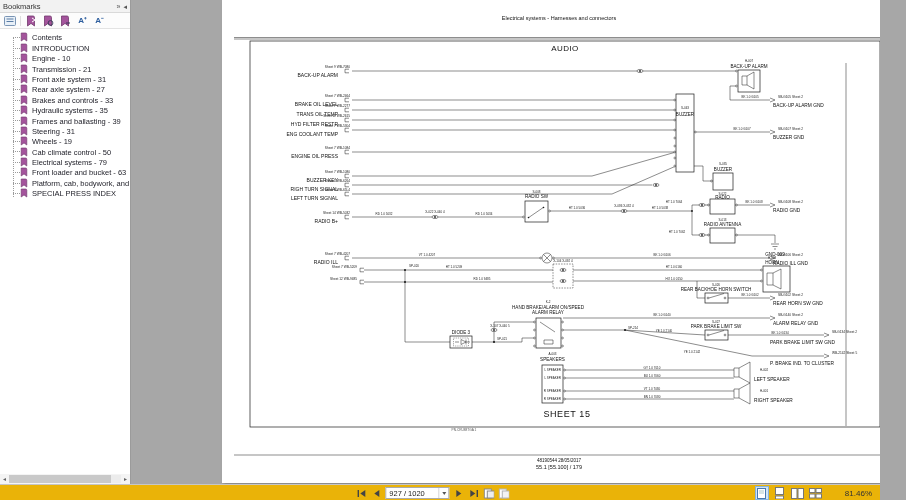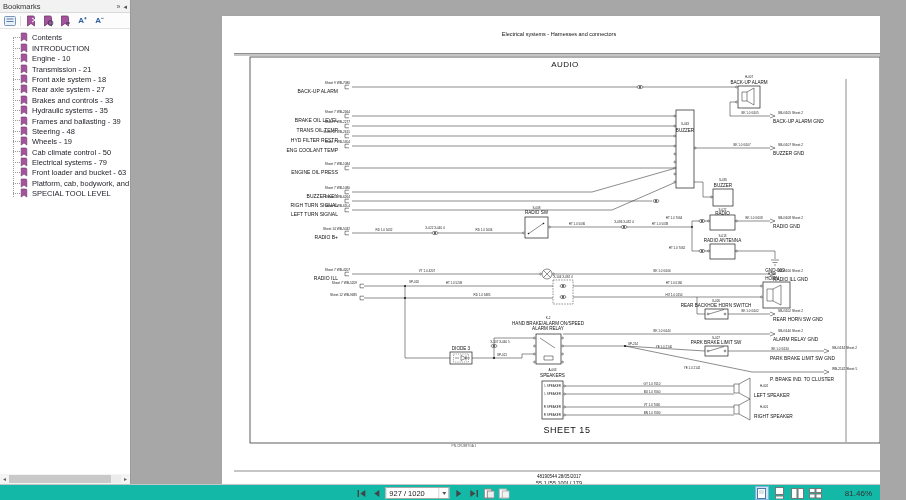--- a/index.html
+++ b/index.html
@@ -21,41 +21,41 @@
   .bm::before{content:"";position:absolute;left:9px;top:50%;width:7px;border-top:1px dotted #9a9a9a;}
   .flag{width:8px;height:10px;margin-right:4px;flex:none;}
   .bm-t{font-size:7.5px;color:#1d1d26;}
   .sb-hscroll{position:absolute;left:0;right:0;bottom:0;height:10px;background:#f4f4f4;display:flex;align-items:center;}
   .sb-hscroll .arr{width:9px;font-size:6px;color:#666;text-align:center;line-height:10px;}
   .sb-hscroll .track{flex:1;height:8px;background:#ececec;position:relative;}
   .sb-hscroll .thumb{position:absolute;left:0;top:0;height:8px;width:102px;background:#c9c9c9;}
 
   
   #viewer{position:absolute;left:132px;top:0;right:0;bottom:16px;background:#a7a7a7;overflow:hidden;}
-  #page{position:absolute;left:90px;top:16px;width:675px;height:483px;background:#fff;box-shadow:2px 2px 3px #868686;}
+  #page{position:absolute;left:90px;top:0;width:675px;height:483px;background:#fff;box-shadow:2px 2px 3px #868686;}
   svg text{font-family:"Liberation Sans",sans-serif;fill:#111;}
   .hdr{font-size:5.5px;}
   .big{font-size:8px;letter-spacing:.4px;}
   .lbl{font-size:5px;}
   .ref{font-size:3.2px;fill:#222;}
   .wl{font-size:3px;fill:#222;}
   .cmp{font-size:4.6px;}
   .cr{font-size:3px;fill:#222;}
   .gl{font-size:4.8px;}
   .sheet{font-size:9px;letter-spacing:.6px;}
   .f1{font-size:4.5px;}
   .f2{font-size:5.5px;}
   .pc{font-size:3.2px;fill:#555;}
   .w{stroke:#1a1a1a;stroke-width:.5;fill:none;}
   .bx{stroke:#1a1a1a;stroke-width:.7;fill:none;}
   .pin{stroke:#1a1a1a;stroke-width:.5;fill:#fff;}
   .dot{fill:#1a1a1a;}
 
   
-  #statusbar{position:absolute;left:0;right:0;bottom:0;height:16px;background:#14b8a6;border-top:1px solid #c6c6c6;}
+  #statusbar{position:absolute;left:0;right:0;bottom:0;height:16px;background:#eab308;border-top:1px solid #c6c6c6;}
   .sb-center{position:absolute;left:50%;top:0;height:16px;transform:translateX(-55%);display:flex;align-items:center;gap:4px;}
   .navbtn{width:11px;height:11px;display:flex;align-items:center;justify-content:center;background:transparent;border:none;padding:0;}
   .pginput{display:flex;align-items:center;background:#fff;border:1px solid #ababab;height:12px;width:64px;}
   .pginput input{border:none;outline:none;font-size:7.5px;width:52px;padding:0 0 0 3px;font-family:"Liberation Sans",sans-serif;color:#222;background:transparent;}
   .caret{width:10px;height:100%;display:flex;align-items:center;justify-content:center;border-left:1px solid #d5d5d5;}
   .caret i{width:0;height:0;border-left:2.5px solid transparent;border-right:2.5px solid transparent;border-top:3px solid #555;}
   .sb-right{position:absolute;right:8px;top:0;height:16px;display:flex;align-items:center;gap:4px;}
   .zoomtxt{font-size:8px;color:#333;margin-left:18px;}
   .vicon{display:flex;align-items:center;justify-content:center;width:14px;height:14px;}
   .vicon.sel{background:#cfe3f6;border:1px solid #86b3dd;}
@@ -132,21 +132,21 @@
       <div class="bm">
           <svg class="flag" viewBox="0 0 10 12">
             <use href="#bmflag"></use>
           </svg>
           <span class="bm-t">Transmission - 21</span>
         </div>
       <div class="bm">
           <svg class="flag" viewBox="0 0 10 12">
             <use href="#bmflag"></use>
           </svg>
-          <span class="bm-t">Front axle system - 18</span>
+          <span class="bm-t">Front axle system - 31</span>
         </div>
       <div class="bm">
           <svg class="flag" viewBox="0 0 10 12">
             <use href="#bmflag"></use>
           </svg>
           <span class="bm-t">Rear axle system - 27</span>
         </div>
       <div class="bm">
           <svg class="flag" viewBox="0 0 10 12">
             <use href="#bmflag"></use>
@@ -162,21 +162,21 @@
       <div class="bm">
           <svg class="flag" viewBox="0 0 10 12">
             <use href="#bmflag"></use>
           </svg>
           <span class="bm-t">Frames and ballasting - 39</span>
         </div>
       <div class="bm">
           <svg class="flag" viewBox="0 0 10 12">
             <use href="#bmflag"></use>
           </svg>
-          <span class="bm-t">Steering - 48</span>
+          <span class="bm-t">Steering - 31</span>
         </div>
       <div class="bm">
           <svg class="flag" viewBox="0 0 10 12">
             <use href="#bmflag"></use>
           </svg>
           <span class="bm-t">Wheels - 19</span>
         </div>
       <div class="bm">
           <svg class="flag" viewBox="0 0 10 12">
             <use href="#bmflag"></use>
@@ -198,21 +198,21 @@
       <div class="bm">
           <svg class="flag" viewBox="0 0 10 12">
             <use href="#bmflag"></use>
           </svg>
           <span class="bm-t">Platform, cab, bodywork, and decals -</span>
         </div>
       <div class="bm">
           <svg class="flag" viewBox="0 0 10 12">
             <use href="#bmflag"></use>
           </svg>
-          <span class="bm-t">SPECIAL TOOL LEVEL</span>
+          <span class="bm-t">SPECIAL PRESS INDEX</span>
         </div>
     </div>
     <div class="sb-hscroll">
       <span class="arr">◂</span>
       <span class="track">
           <span class="thumb"></span>
         </span>
       <span class="arr">▸</span>
     </div>
   </aside>

